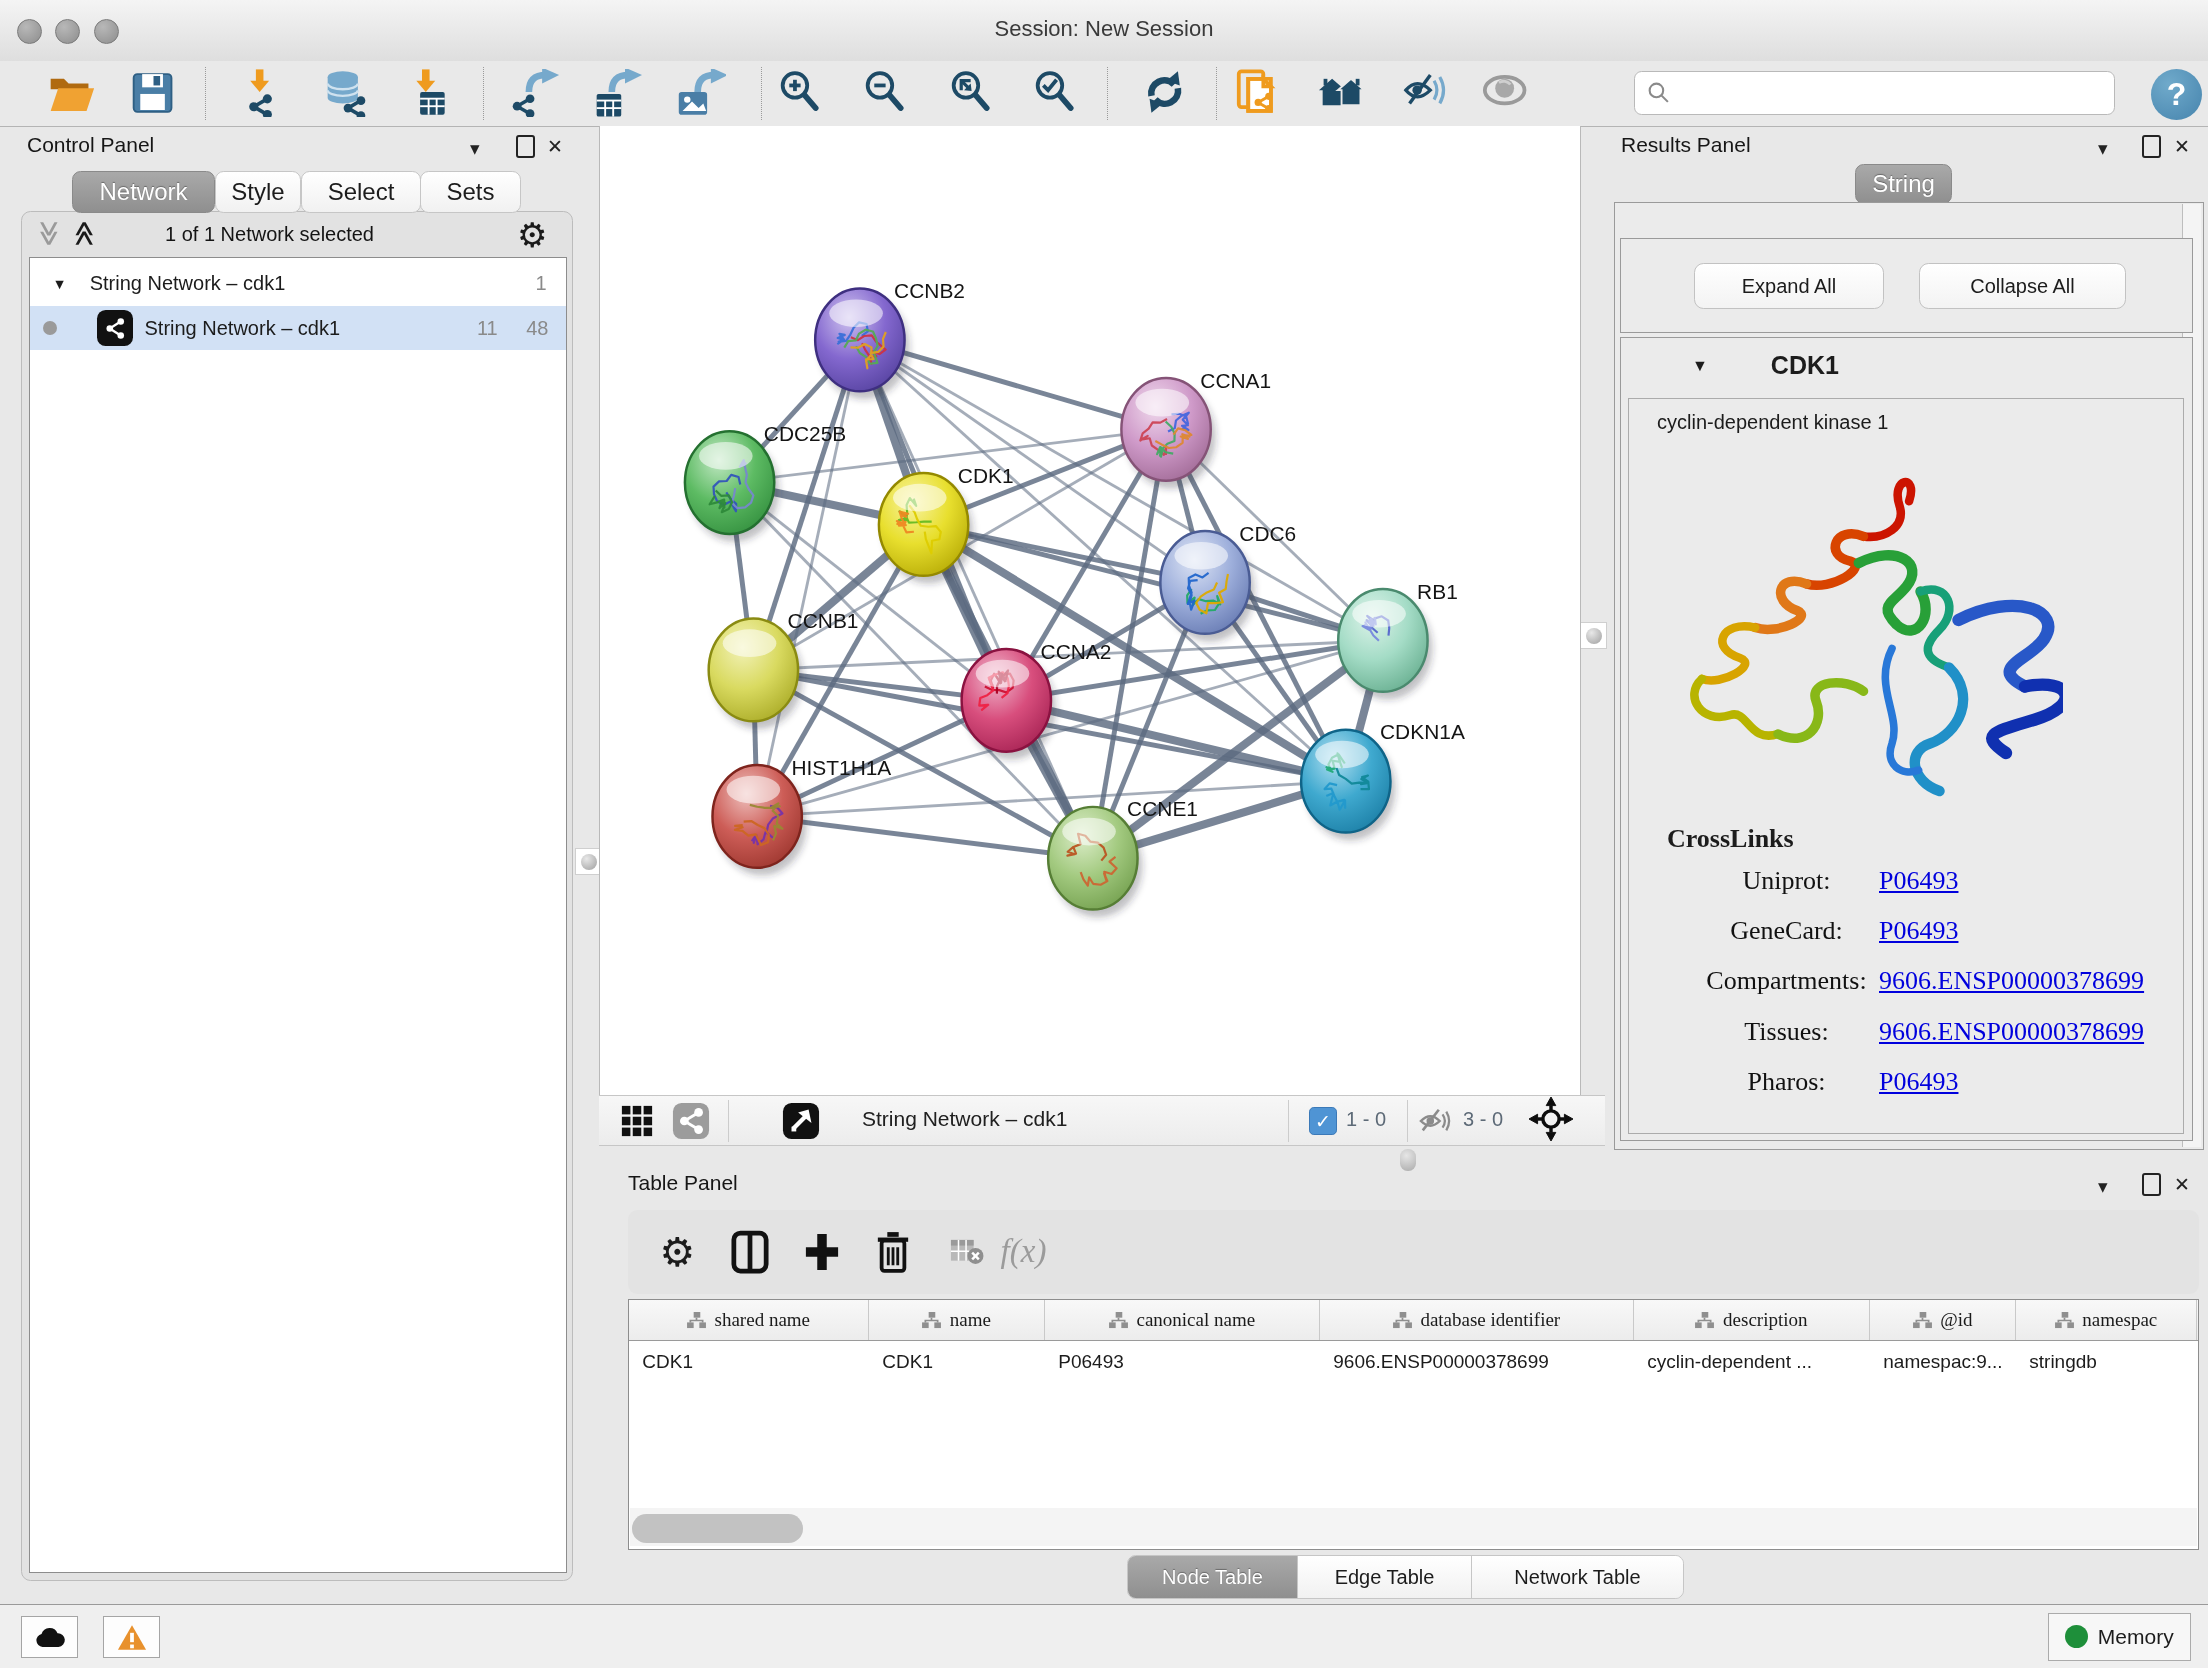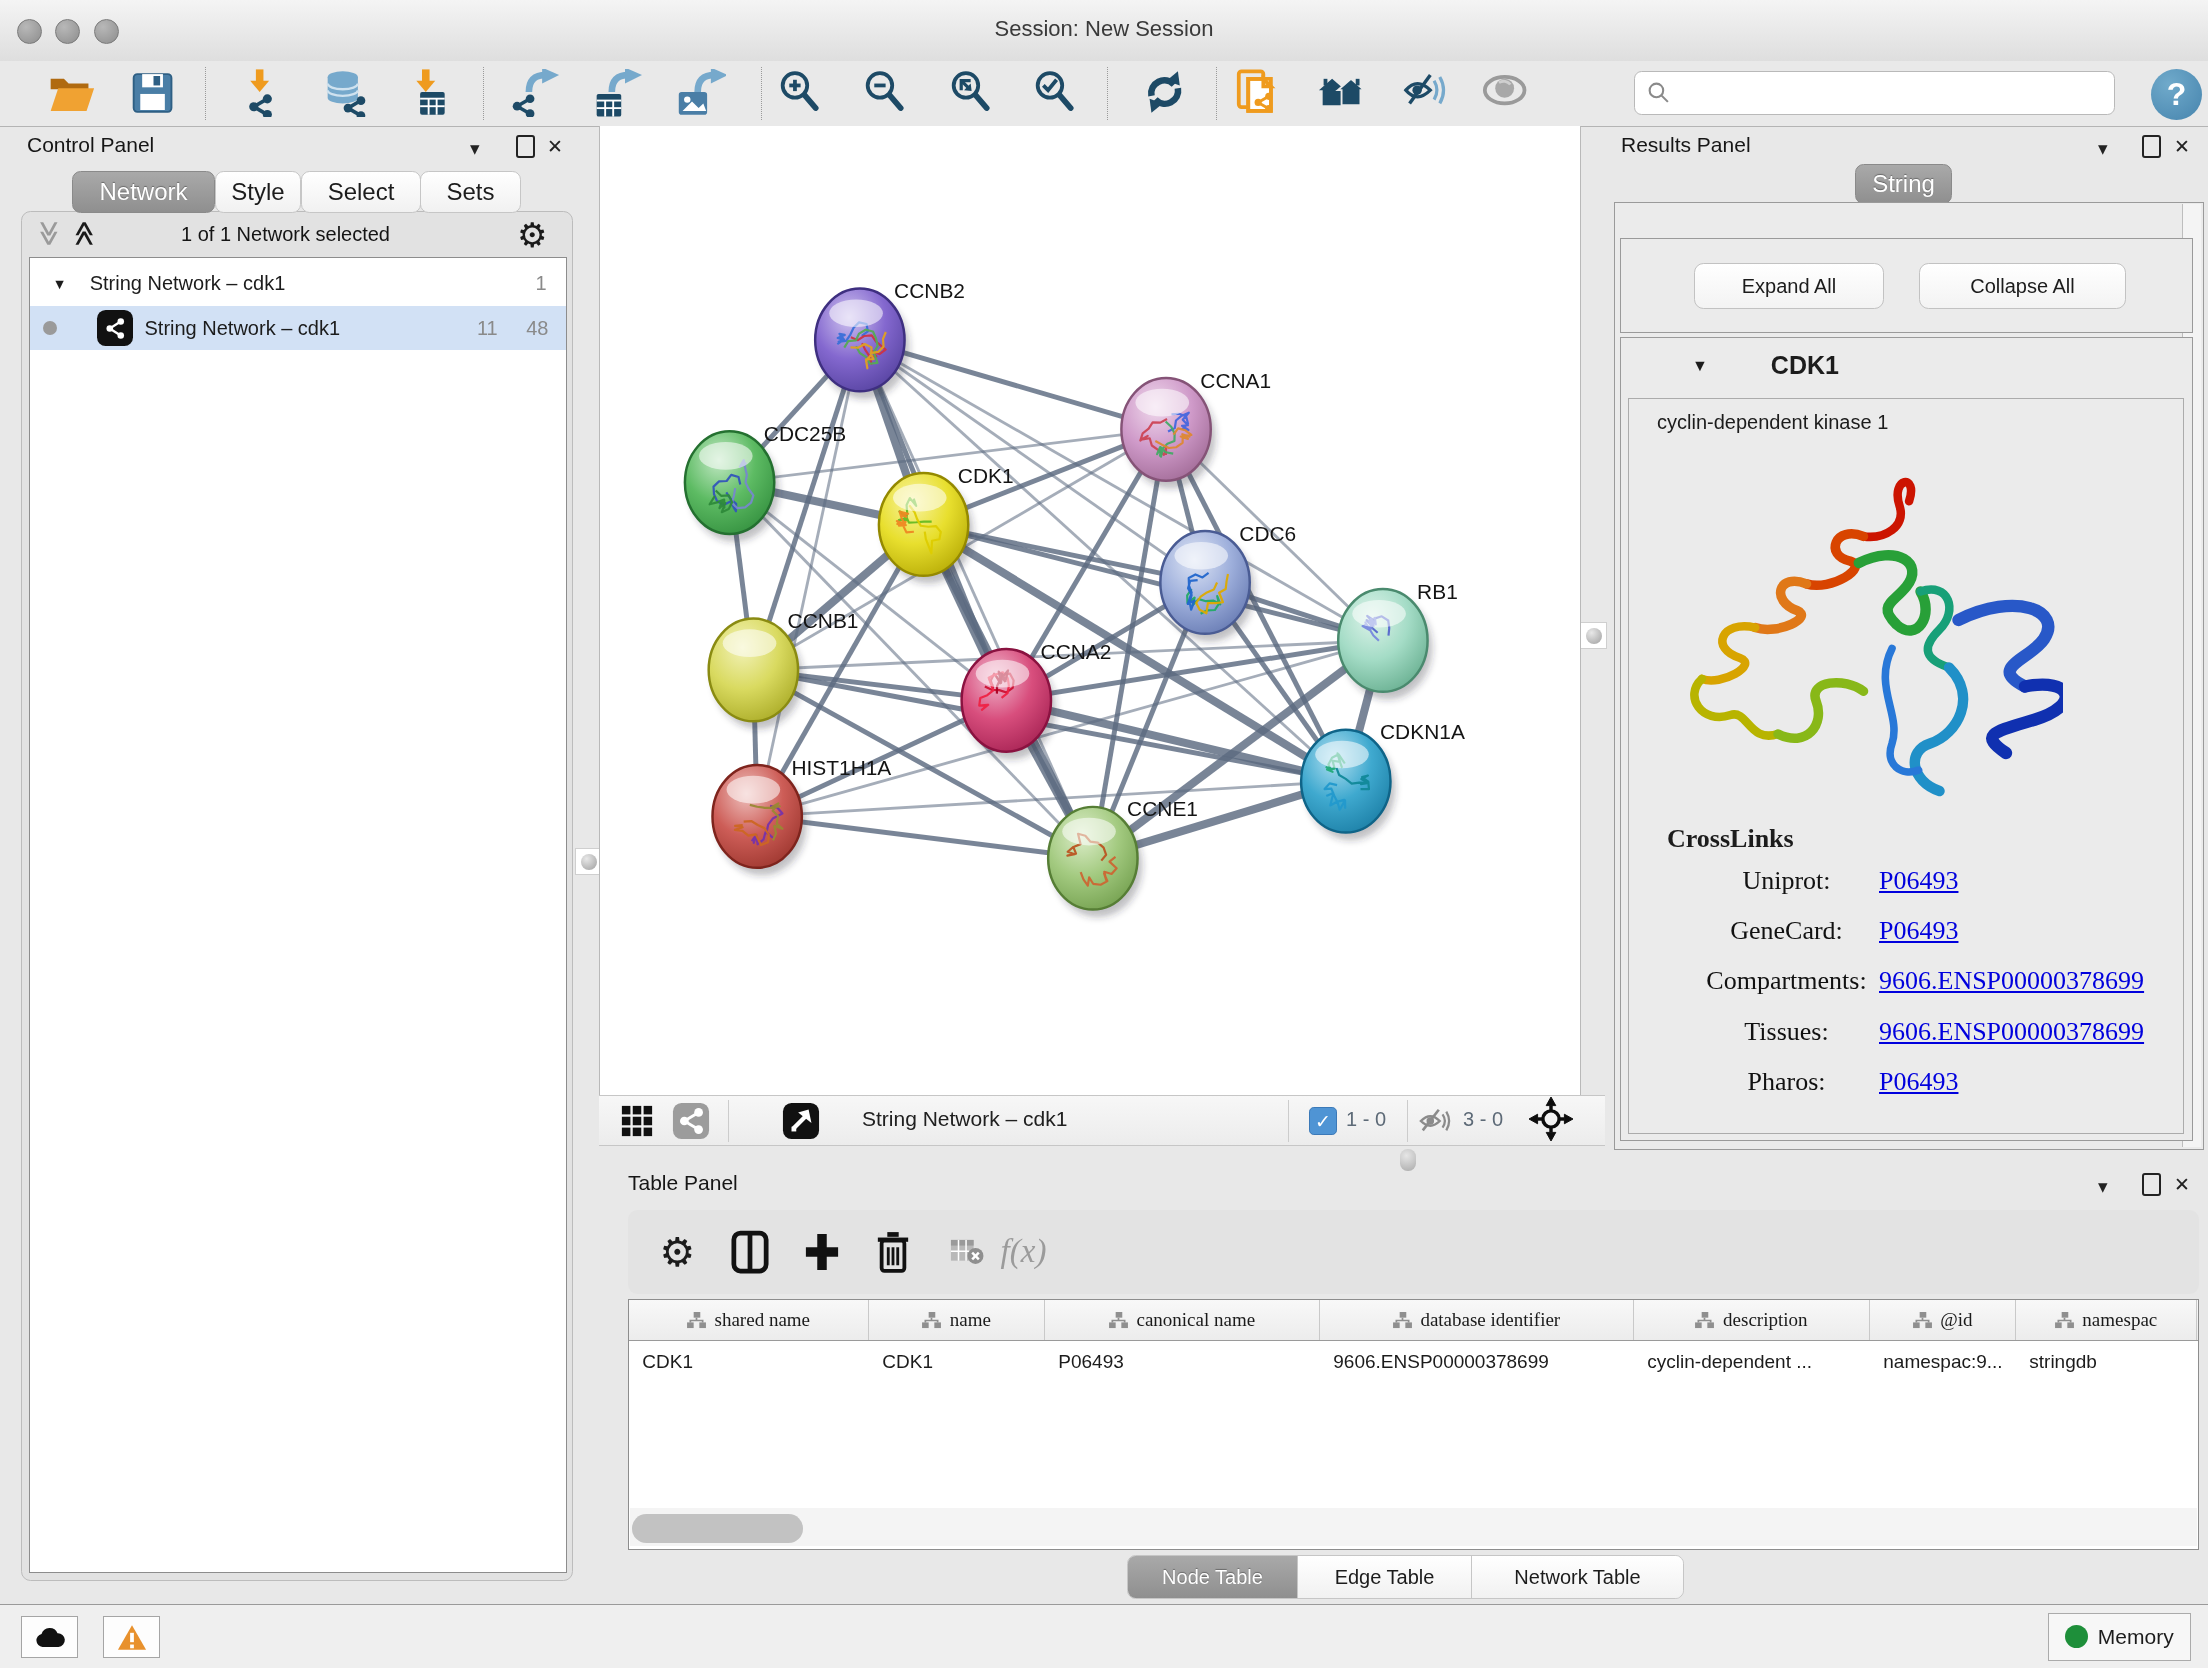--- a/index.html
+++ b/index.html
@@ -27,21 +27,21 @@
   .phdr-ctl{position:absolute;font-size:19px;color:#222;line-height:19px;}
   .float-ico{width:15px;height:19px;border:2.4px solid #222;border-radius:2.9px;}
   
   #cp-title{left:27px;top:133px;}
   .tabbtn{position:absolute;height:40px;border:1px solid #c6c6c6;background:linear-gradient(#ffffff,#f1f1f1);
     border-radius:8.6px;display:flex;align-items:center;justify-content:center;font-size:24px;}
   .tabbtn.sel{background:linear-gradient(#a9a9a9,#8f8f8f);color:#fff;border-color:#8a8a8a;
     text-shadow:0 -1px 1px rgba(0,0,0,.35);}
   #cp-body{left:21px;top:211px;width:550px;height:1368px;background:#e2e2e2;border:1px solid #bcbcbc;border-radius:9.5px;}
   .chev{position:absolute;font-size:25px;font-weight:bold;}
-  #cp-status{left:105px;top:223px;width:361px;text-align:center;font-size:20px;color:#141414;}
+  #cp-status{left:89px;top:223px;width:361px;text-align:center;font-size:20px;color:#141414;}
   #cp-gear{left:517px;top:215px;font-size:34px;color:#1a1a1a;}
   #cp-tree{left:28.5px;top:257px;width:536px;height:1314px;background:#ffffff;border:1.9px solid #8d8d8d;}
   .treerow{position:absolute;left:0;width:100%;height:44px;display:flex;align-items:center;font-size:20px;}
   .treerow .cnt{color:#8a8a8a;}
   #row-net{top:3.8px;}
   #row-sub{top:48px;background:#d2e1f5;}
   .stringicon{width:36px;height:36px;border-radius:8.6px;background:#111;display:flex;align-items:center;justify-content:center;}
   
   #canvas{left:599px;top:126px;width:980px;height:969px;background:#ffffff;border-left:1px solid #b9b9b9;border-right:1px solid #b9b9b9;}
   .spl-handle{width:25px;height:25px;background:#fff;border:1px solid #cfcfcf;display:flex;align-items:center;justify-content:center;}

